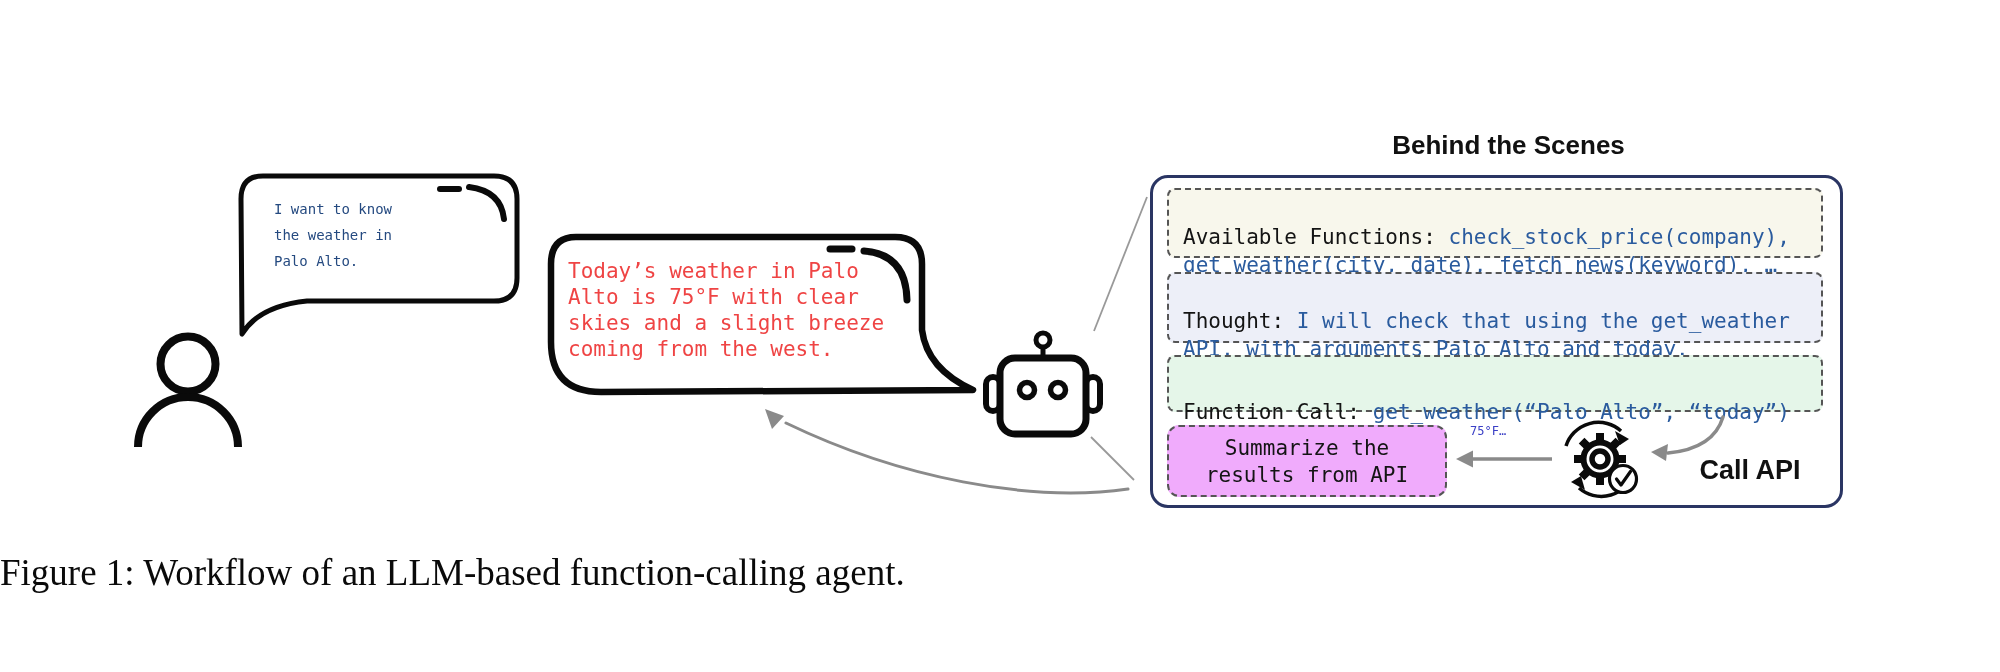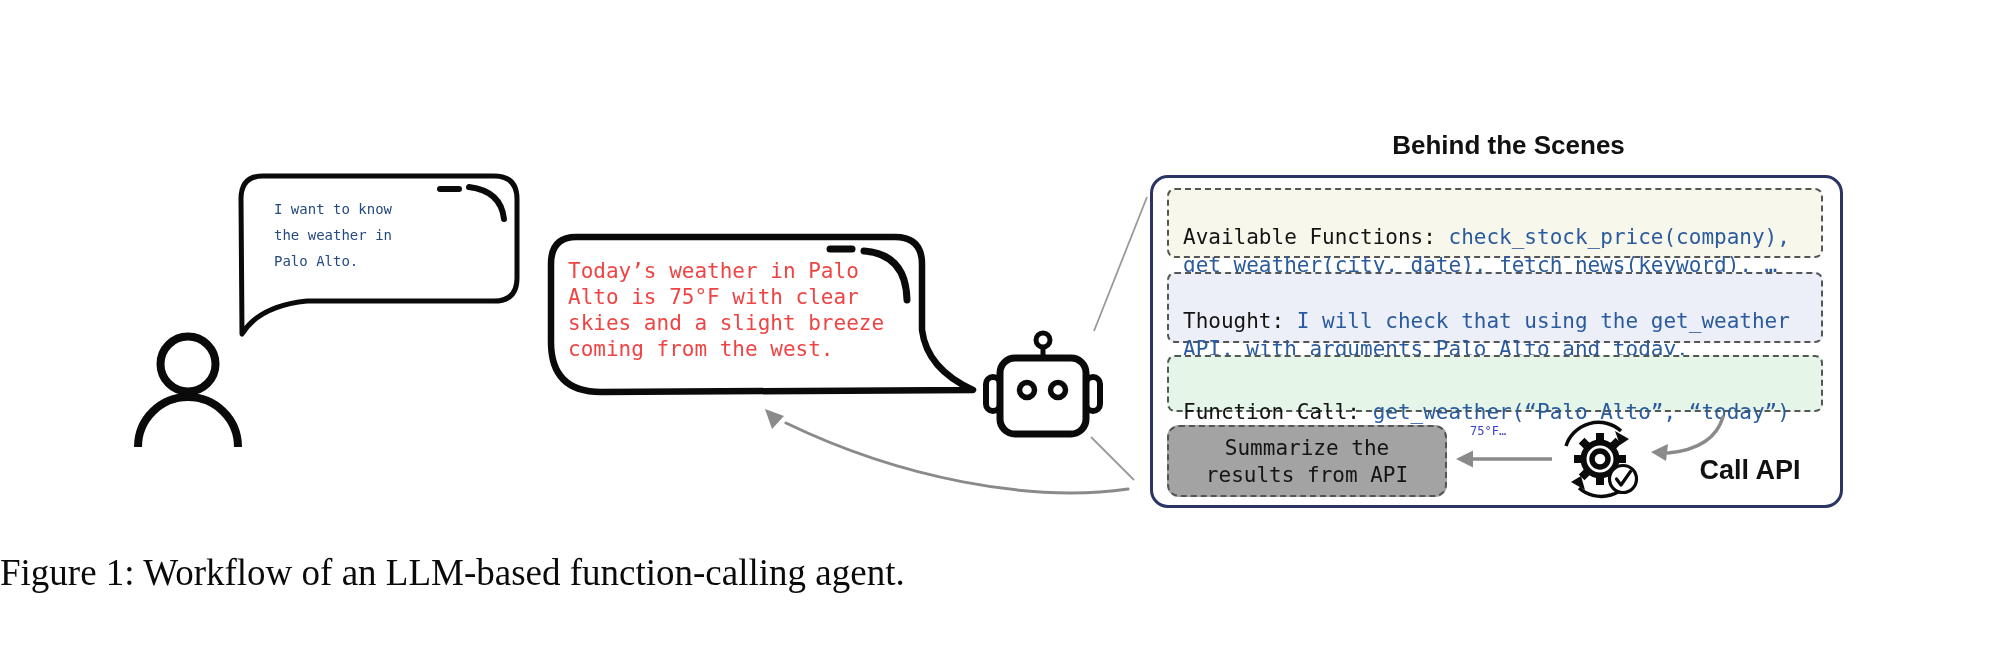--- a/index.html
+++ b/index.html
@@ -17,21 +17,21 @@
   #panel-title{left:1162px;top:130px;width:693px;text-align:center;font-size:26px;
                font-weight:bold;color:#111;}
   .row{left:1167px;width:656px;border:2px dashed #555;border-radius:8px;
        box-sizing:border-box;font-size:21px;line-height:28px;padding:5px 14px;}
   .row .lbl{color:#141414;}
   .row .code{color:#2A5B9E;}
   #row-available{top:188px;height:70px;background:#F8F7EC;}
   #row-thought{top:272px;height:71px;background:#EDEFF8;}
   #row-fncall{top:355px;height:57px;background:#E5F6E9;padding-top:13px;}
   #row-summary{left:1167px;top:425px;width:280px;height:72px;border:2px dashed #555;
-               border-radius:12px;box-sizing:border-box;background:#a3a3a3;color:#141414;
+               border-radius:12px;box-sizing:border-box;background:#f0abfc;color:#141414;
                font-size:21px;line-height:27px;text-align:center;padding-top:8px;}
   #api-result-label{left:1470px;top:424px;width:100px;font-size:12px;font-weight:500;color:#3B40C6;}
   #call-api-label{left:1660px;top:455px;width:180px;text-align:center;font-size:27px;
                   font-weight:700;color:#111;}
   #caption{left:0;right:0;top:551px;text-align:left;font-size:37px;color:#0a0a0a;
            font-family:"Liberation Serif",serif;}
   svg{position:absolute;left:0;top:0;pointer-events:none;}
   .layer2{z-index:2;}
   .layer3{z-index:3;}
 </style>

